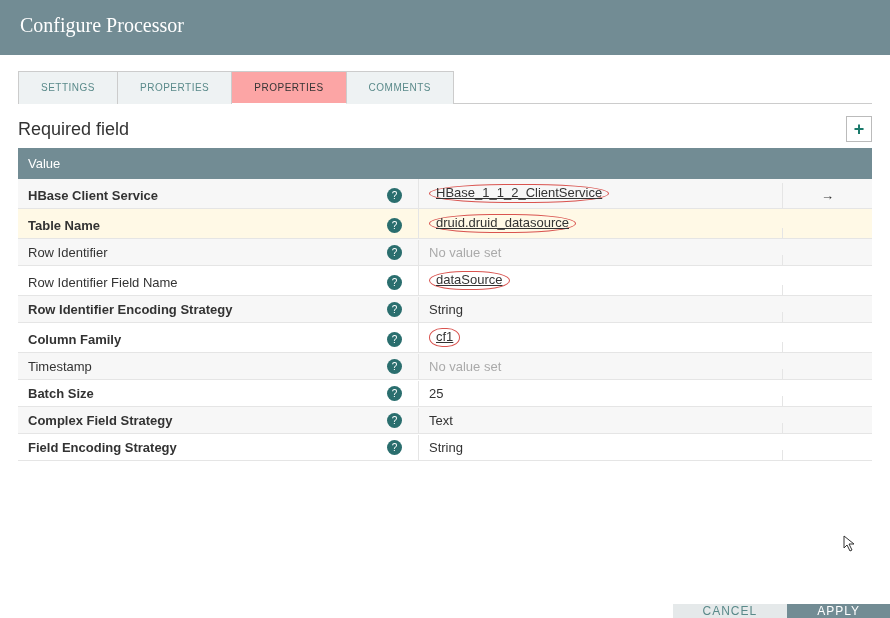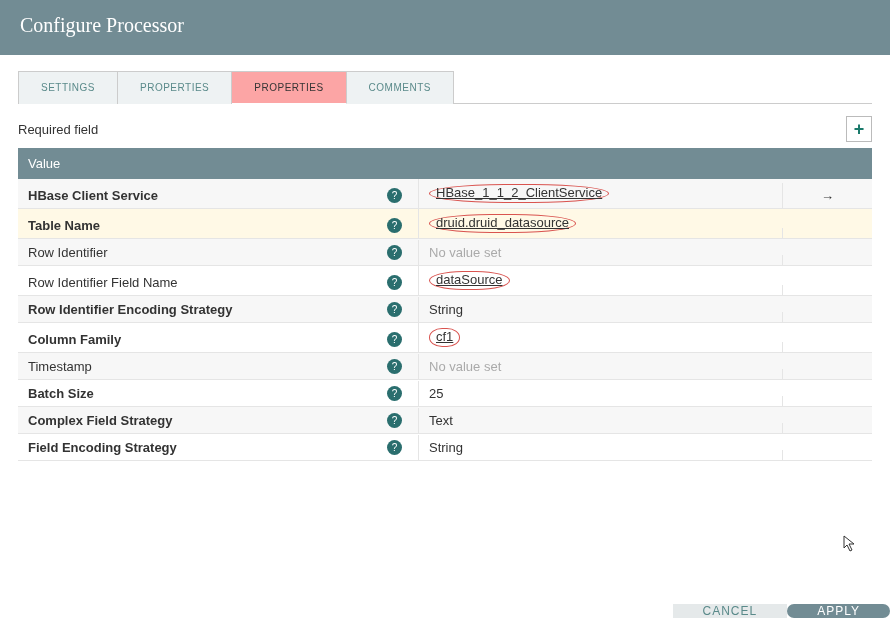--- a/index.html
+++ b/index.html
@@ -5,41 +5,41 @@
 * { box-sizing: border-box; margin: 0; padding: 0; }
 body { font-family: Arial, Helvetica, sans-serif; font-size: 13px; color: #333; background: #fff; width: 890px; height: 618px; overflow: hidden; position: relative; }
 .header { background: #728c94; color: #fff; padding: 14px 20px 18px; }
 .header h1 { font-family: Georgia, 'Times New Roman', serif; font-size: 20px; font-weight: normal; }
 .content { padding: 16px 18px 0; }
 .tabs { display: flex; border-bottom: 1px solid #ccc; }
 .tab { padding: 10px 22px; font-size: 10px; letter-spacing: 0.5px; color: #5a8a8a; border: 1px solid #ccc; border-bottom: none; margin-right: 0; margin-bottom: -1px; background: #eef2f3; cursor: pointer; }
 .tab + .tab { border-left: none; }
 .tab.active { background: #fca5a5; color: #333; border-bottom: 1px solid #fff; }
 .reqline { display: flex; align-items: center; justify-content: space-between; margin: 12px 0 6px; }
-.reqlabel { font-size: 13px; color: #333; }
+.reqlabel { font-size: 18px; color: #333; }
 .addbtn { width: 26px; height: 26px; border: 1px solid #bbb; display: flex; align-items: center; justify-content: center; font-size: 18px; font-weight: bold; color: #1a7a6b; cursor: pointer; background: #fff; }
 .th-row { display: flex; background: #728c94; color: #fff; font-size: 13px; }
 .th-prop { width: 400px; padding: 8px 10px; }
 .th-val { flex: 1; padding: 8px 10px; }
 .row { display: flex; border-bottom: 1px solid #e5e5e5; align-items: flex-end; min-height: 27px; }
 .row:nth-child(odd) { background: #f7f7f7; }
 .row.hl { background: #fff9e6; }
 .cell-prop { width: 400px; padding: 5px 10px; display: flex; align-items: center; justify-content: space-between; }
 .cell-prop .pname { }
 .cell-prop .pname.bold { font-weight: bold; }
 .help { width: 15px; height: 15px; border-radius: 50%; background: #2a6e6e; color: #fff; font-size: 10px; display: inline-flex; align-items: center; justify-content: center; margin-right: 6px; flex-shrink: 0; }
 .cell-val { flex: 1; padding: 5px 10px; border-left: 1px solid #e5e5e5; display: flex; align-items: center; }
 .cell-val.novalue { color: #aaa; }
 .cell-extra { width: 90px; border-left: 1px solid #e5e5e5; padding: 5px 10px; text-align: center; }
 .circled { display: inline-block; border: 1px solid #d9534f; border-radius: 50%/60%; padding: 0 6px; line-height: 1.3; text-decoration: underline; }
 .arrow { font-weight: bold; color: #333; }
 .footer { position: absolute; bottom: 0; right: 0; display: flex; }
 .btn { padding: 0 30px; font-size: 12px; letter-spacing: 1px; cursor: pointer; border: none; }
 .btn.cancel { background: #e5e9ea; color: #5a8a8a; }
-.btn.apply { background: #728c94; color: #fff; border-radius: 16px; }
+.btn.apply { background: #728c94; color: #fff; }
 .cursor { position: absolute; right: 32px; bottom: 62px; font-size: 16px; pointer-events: none; }
 </style>
 </head>
 <body>
 
 <div class="header">
   <h1>Configure Processor</h1>
 </div>
 
 <div class="content">

